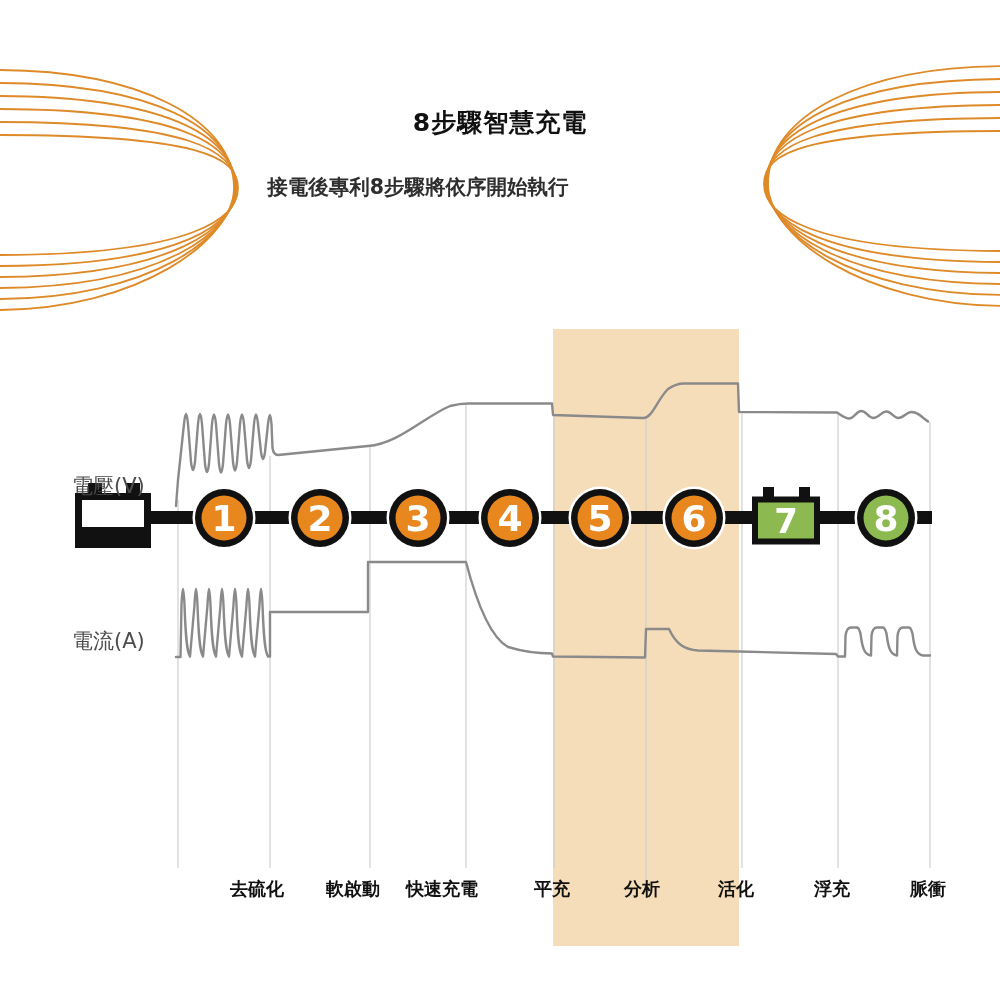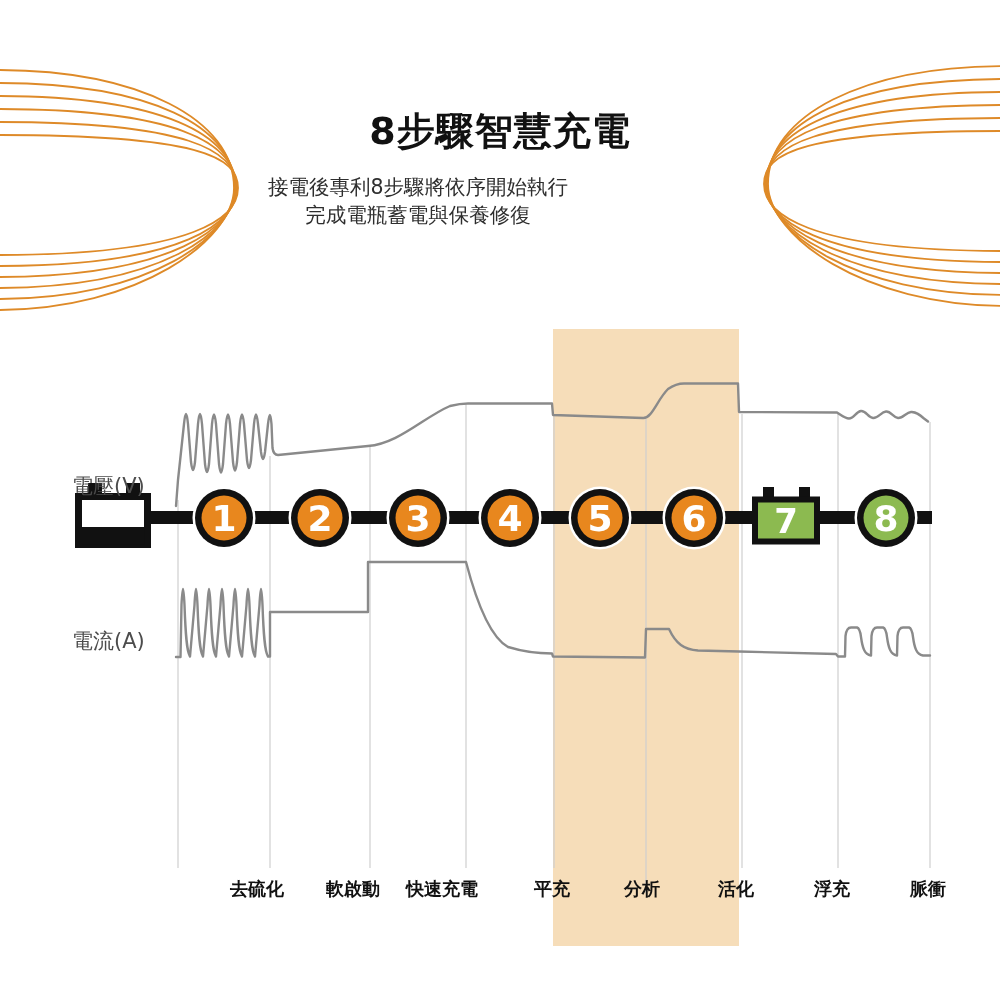--- a/index.html
+++ b/index.html
@@ -2,23 +2,23 @@
 <html><head>
 <meta charset="utf-8">
 <style>
   html,body{margin:0;padding:0;background:#fff;}
   .page{position:relative;width:1000px;height:1000px;background:#ffffff;overflow:hidden;
         font-family:"DejaVu Sans","Liberation Sans",sans-serif;}
   .decor{position:absolute;z-index:1;}
   .decor-left{left:0;top:58px;}
   .decor-right{left:752px;top:54px;}
   .title{position:absolute;left:0;top:106px;width:1000px;text-align:center;
-         font-size:38px;font-weight:bold;color:#111;letter-spacing:1px;z-index:3;margin:0;}
+         font-size:25px;font-weight:bold;color:#111;letter-spacing:1px;z-index:3;margin:0;}
   .subtitle{position:absolute;left:0;top:173px;width:836px;text-align:center;
-            font-size:20.5px;line-height:28px;font-weight:400;color:#2e2e2e;z-index:3;}
+            font-size:20.5px;line-height:28px;font-weight:700;color:#2e2e2e;z-index:3;}
   .band{position:absolute;left:553px;top:329px;width:186px;height:617px;
         background:#F6DDB9;z-index:1;}
   .chart-svg{position:absolute;left:0;top:0;z-index:2;}
   .axis-label{position:absolute;left:72px;width:110px;font-size:21px;font-weight:500;
               color:#4c4c4c;z-index:3;margin-top:39px;}
   .axis-voltage{top:433px;}
   .axis-current{top:588px;}
   .step-label{position:absolute;top:877px;width:120px;text-align:right;
               font-size:18px;font-weight:bold;color:#111;z-index:5;}
 </style>
@@ -40,21 +40,20 @@
     <path d="M 254 25 C 98 25 15.2 69 15.2 130 C 15.2 177 98 241 254 241"></path>
     <path d="M 254 38 C 86 38 14.4 77 14.4 130 C 14.4 172 86 230 254 230"></path>
     <path d="M 254 51 C 74 51 13.6 84 13.6 130 C 13.6 167 74 219 254 219"></path>
     <path d="M 254 64 C 62 64 12.8 92 12.8 130 C 12.8 163 62 208 254 208"></path>
     <path d="M 254 77 C 50 77 12 99 12 130 C 12 158 50 197 254 197"></path>
   </svg>
 
   <h1 class="title">8步驟智慧充電</h1>
   <div class="subtitle">
     <div>接電後專利8步驟將依序開始執行</div>
-    <div>完成電瓶蓄電與保養修復</div>
   </div>
 
   <div class="band"></div>
 
   <svg class="chart-svg" width="1000" height="1000" viewBox="0 0 1000 1000">
 
     <g stroke="#CFCFCF" stroke-width="1.2">
       <line x1="178" y1="500" x2="178" y2="868"></line>
       <line x1="270" y1="456" x2="270" y2="868"></line>
       <line x1="370" y1="446" x2="370" y2="868"></line>

